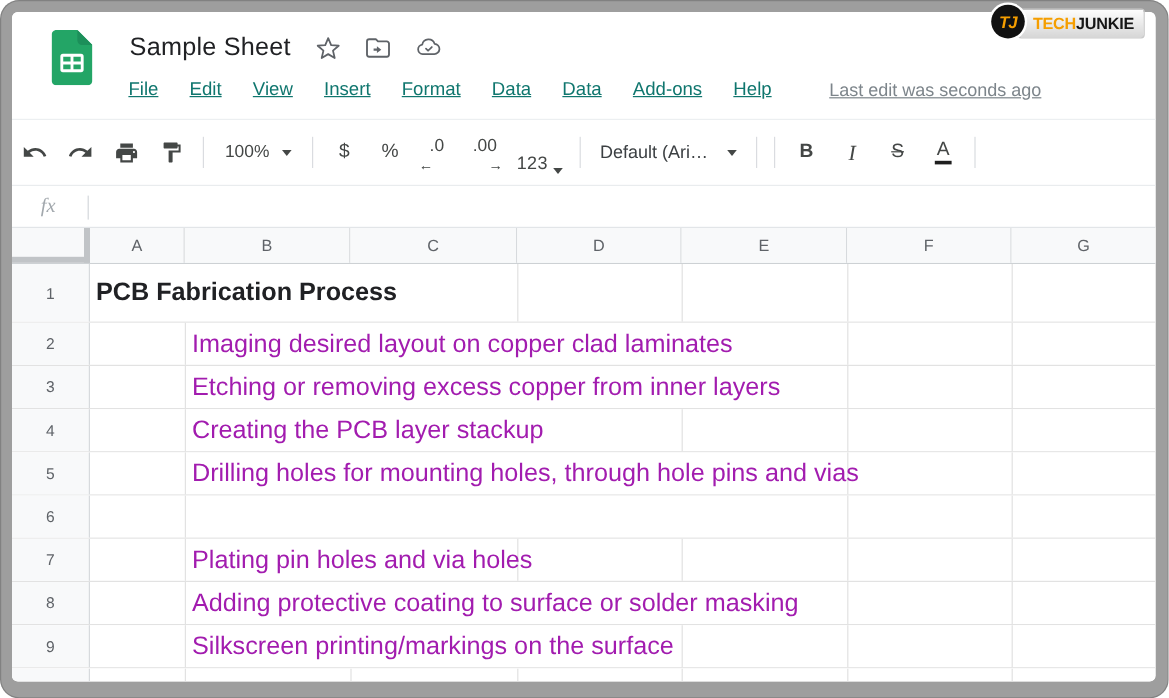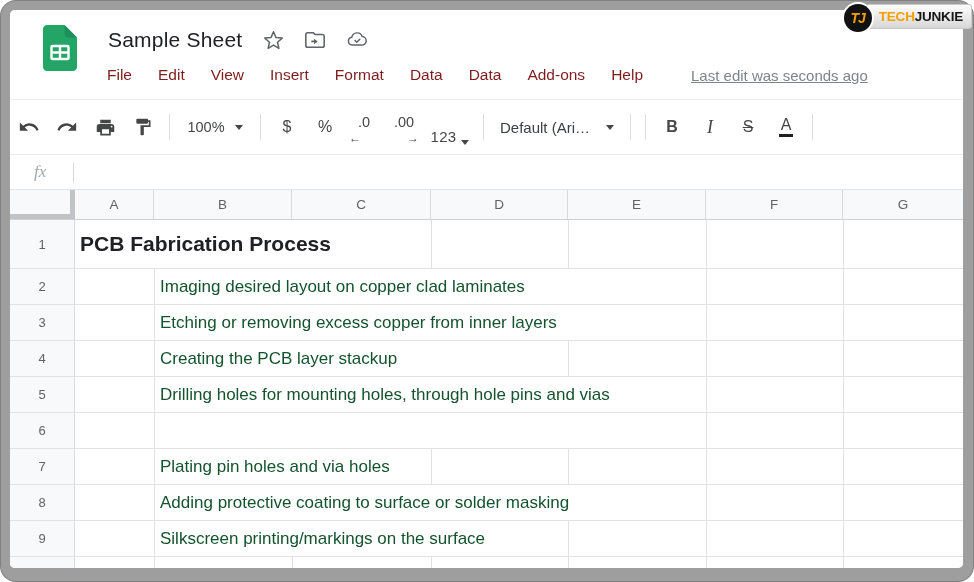--- a/index.html
+++ b/index.html
@@ -8,21 +8,21 @@
   .frame{position:absolute;inset:0;background:#9e9e9e;border-radius:16px;box-shadow:inset 0 0 0 1px rgba(0,0,0,.18);}
   .content{position:absolute;left:10px;top:10px;width:953px;height:558px;background:#fff;border-radius:5px;overflow:hidden;}
 
   
   .app-header{position:absolute;left:0;top:0;width:100%;height:90px;background:#fff;border-bottom:1px solid #ecEFf1;box-sizing:border-box;}
   .logo{position:absolute;left:33px;top:15px;width:34px;height:46px;}
   .title-row{position:absolute;left:98px;top:18px;display:flex;align-items:center;}
   .doc-title{font-size:21px;color:#202124;letter-spacing:.2px;}
   .title-ico{margin-left:20px;width:22px;height:22px;display:flex;align-items:center;justify-content:center;color:#5f6368;}
   .menu-row{position:absolute;left:97px;top:56px;display:flex;align-items:center;}
-  .menu-item{font-size:15.5px;color:#7f1d1d;margin-right:26px;cursor:default;}
+  .menu-item{font-size:15.5px;color:#0f766e;margin-right:26px;cursor:default;text-decoration:underline;}
   .last-edit{font-size:15px;color:#7d858b;text-decoration:underline;margin-left:22px;}
 
   
   .toolbar{position:absolute;left:0;top:90px;width:100%;height:55px;box-sizing:border-box;border-bottom:1px solid #e9ecee;display:flex;align-items:center;background:#fff;}
   .tbtn{width:38px;height:36px;display:flex;align-items:center;justify-content:center;color:#444746;flex:0 0 auto;}
   .tsep{width:1px;height:26px;background:#dadce0;margin:0 7px;flex:0 0 auto;}
   .caret{width:0;height:0;border-left:4.5px solid transparent;border-right:4.5px solid transparent;border-top:5px solid #444746;display:inline-block;}
   .zoom-ctl{width:76px;height:36px;display:flex;align-items:center;justify-content:center;gap:10px;font-size:14.5px;color:#444746;flex:0 0 auto;}
   .fmt-txt{font-size:16px;color:#444746;}
   .dec{position:relative;width:40px;height:36px;flex:0 0 auto;}
@@ -49,25 +49,25 @@
   .corner{width:65px;position:relative;flex:0 0 auto;background:#f8f9fa;}
   .corner::after{content:"";position:absolute;right:0;top:0;bottom:0;width:5px;background:#c1c4c7;}
   .corner::before{content:"";position:absolute;left:0;right:0;bottom:0;height:5px;background:#c1c4c7;}
   .ch{flex:0 0 auto;display:flex;align-items:center;justify-content:center;font-size:13.5px;color:#5f6368;border-right:1px solid #d7dadd;box-sizing:border-box;background:#f8f9fa;}
   .ch:last-child{border-right:none;}
   .row{position:relative;height:36px;border-bottom:1px solid #e2e2e2;box-sizing:border-box;background:#fff;}
   .row.r1{height:49px;}
   .row.partial{height:11px;border-bottom:none;overflow:hidden;}
   .rh{position:absolute;left:0;top:0;bottom:0;width:65px;background:#f8f9fa;border-right:1px solid #d7dadd;box-sizing:border-box;display:flex;align-items:center;justify-content:center;font-size:13px;color:#5f6368;}
   .gl{position:absolute;top:0;bottom:0;width:1px;background:#e2e2e2;}
-  .ct{position:absolute;left:150px;top:0;bottom:0;display:flex;align-items:center;font-size:17px;color:#14532d;white-space:nowrap;}
+  .ct{position:absolute;left:150px;top:0;bottom:0;display:flex;align-items:center;font-size:21px;color:#a21caf;white-space:nowrap;}
   .r1 .ct{left:70px;font-size:21px;font-weight:700;color:#202124;}
 
   
-  .badge{position:absolute;right:2px;top:4px;display:flex;align-items:flex-start;z-index:20;}
+  .badge{position:absolute;right:20px;top:4px;display:flex;align-items:flex-end;z-index:20;}
   .badge-circle{width:28px;height:28px;border-radius:50%;background:#111;box-shadow:0 0 0 2px #fff;display:flex;align-items:center;justify-content:center;z-index:2;}
   .badge-circle span{color:#f59e00;font-weight:800;font-style:italic;font-size:14px;letter-spacing:-1px;}
   .badge-plate{height:23px;margin-left:-6px;padding:0 8px 0 12px;background:linear-gradient(#fdfdfd,#d7d7d7);border:1px solid #c9c9c9;border-radius:3px;display:flex;align-items:center;font-size:13.5px;font-weight:800;letter-spacing:-.2px;}
   .badge-plate .p1{color:#f59e00;} .badge-plate .p2{color:#161616;}
 </style>
 </head>
 <body>
 
 <div class="stage">
   <div class="frame"></div>

